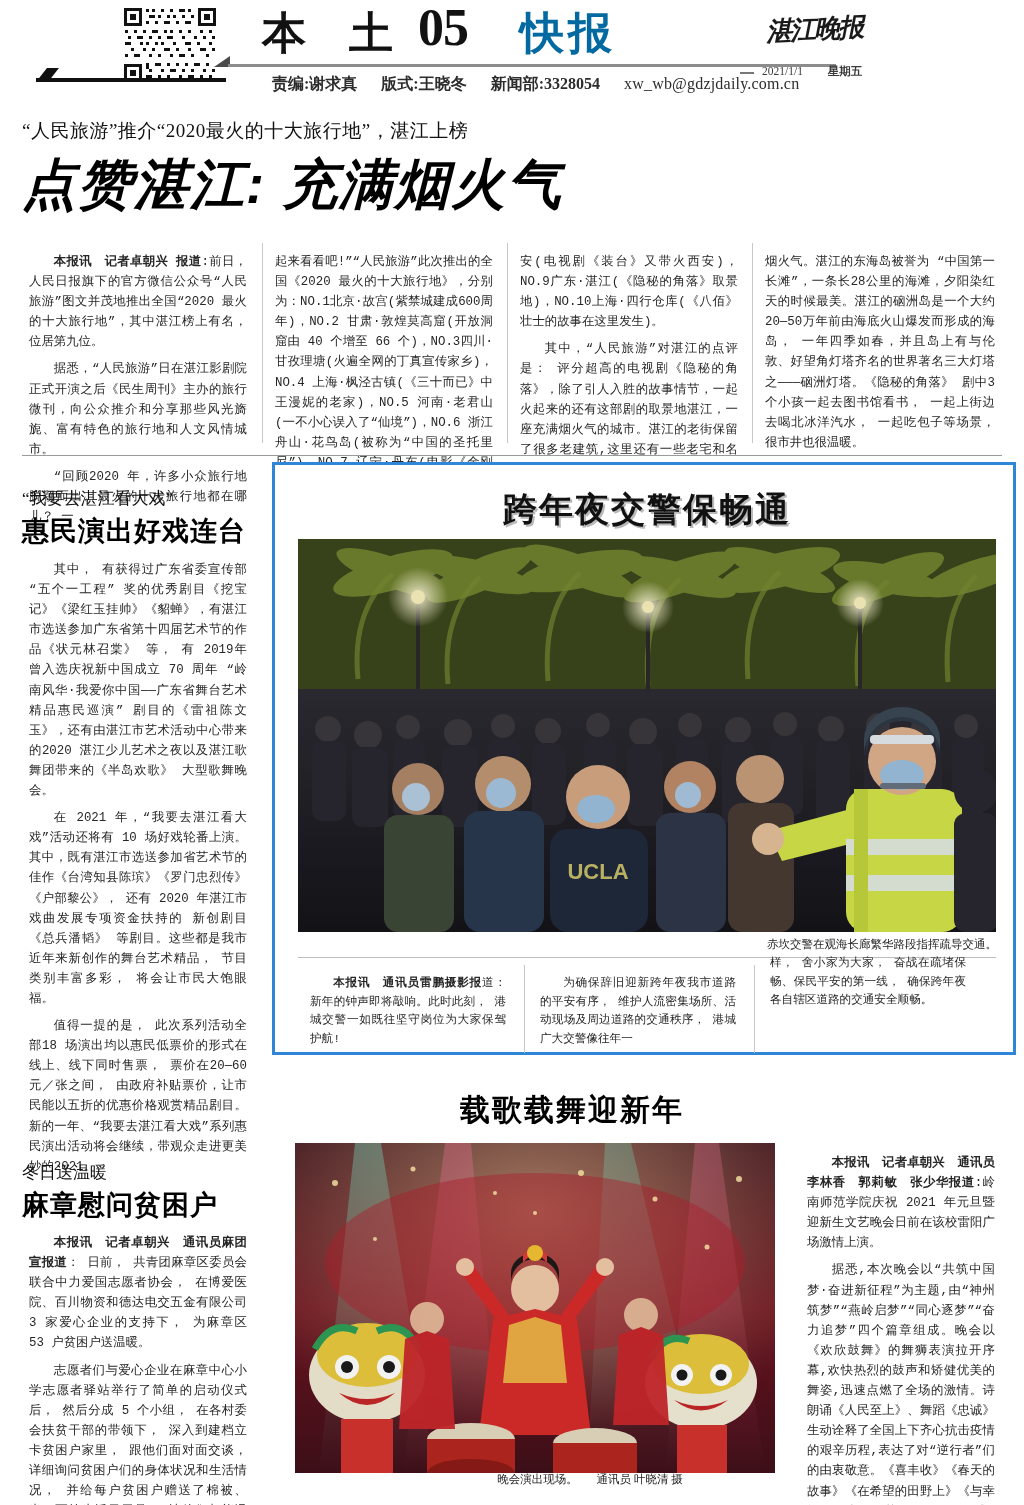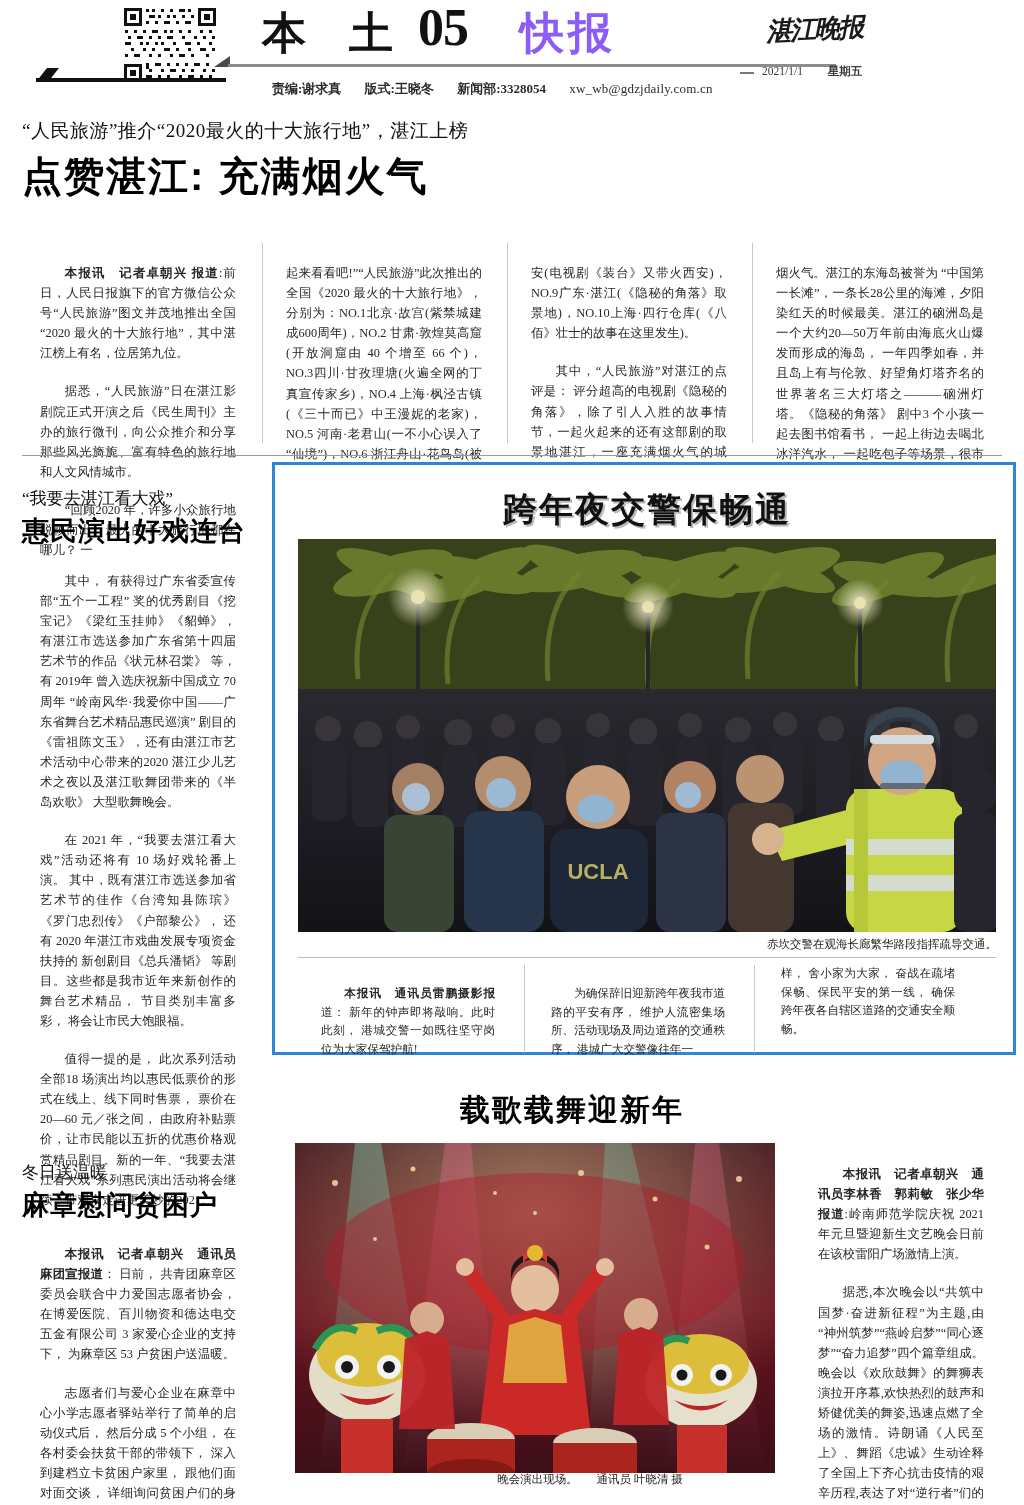--- a/index.html
+++ b/index.html
@@ -14,47 +14,47 @@
   .masthead{position:absolute;left:0;top:0;width:1024px;height:92px;}
   .qr{position:absolute;left:122px;top:6px;width:96px;height:78px;}
   .qr-stem{position:absolute;left:36px;top:78px;width:190px;height:4px;background:#111;}
   .qr-stem2{position:absolute;left:36px;top:68px;width:12px;height:14px;background:#111;
      transform:skewX(-38deg);transform-origin:bottom left;}
   .mh-title{position:absolute;left:262px;top:4px;font-family:"Liberation Serif",serif;
      font-size:44px;font-weight:700;letter-spacing:16px;color:#111;}
   .mh-num{position:absolute;left:418px;top:-2px;font-family:"Liberation Serif",serif;
      font-size:52px;font-weight:700;color:#111;letter-spacing:-1px;}
   .mh-title2{position:absolute;left:520px;top:4px;font-size:44px;font-weight:700;
-     letter-spacing:4px;color:#8b5cf6;}
+     letter-spacing:4px;color:#0369a1;}
   .mh-rule{position:absolute;left:228px;top:64px;width:608px;height:3px;background:#8c8c8c;}
   .mh-rule-tri{position:absolute;left:214px;top:56px;width:0;height:0;
      border-left:16px solid transparent;border-bottom:11px solid #4a4a4a;}
-  .mh-info{position:absolute;left:272px;top:80px;font-size:13px;color:#2c2c2c;
+  .mh-info{position:absolute;left:272px;top:74px;font-size:16px;color:#2c2c2c;
      font-weight:700;white-space:nowrap;}
   .mh-info span{margin-right:20px;}
   .mh-info .mail{font-family:"Liberation Serif",serif;font-weight:400;letter-spacing:.2px;}
   .logo{position:absolute;left:766px;top:12px;width:120px;height:38px;}
   .logo-text{font-family:"Liberation Serif",serif;font-size:26px;font-weight:700;
      font-style:italic;color:#1a1a1a;letter-spacing:-2px;transform:rotate(-3deg);
      display:inline-block;}
   .mh-dash{position:absolute;left:740px;top:72px;width:14px;height:2px;background:#777;}
   .mh-date{position:absolute;left:762px;top:64px;font-size:11.5px;color:#3a3a3a;}
   .mh-date .wd{margin-left:22px;font-weight:700;}
 
   
   .shoulder{position:absolute;left:22px;top:118px;width:740px;font-size:19px;
      font-weight:500;color:#111;letter-spacing:.5px;white-space:nowrap;}
-  .main-head{position:absolute;left:22px;top:155px;width:760px;font-size:40px;
+  .main-head{position:absolute;left:22px;top:155px;width:760px;font-size:54px;
      font-weight:700;color:#000;letter-spacing:2px;line-height:1.08;white-space:nowrap;
-     font-family:"Liberation Sans","DejaVu Sans",sans-serif;}
+     font-family:"Liberation Sans","DejaVu Sans",sans-serif;font-style:italic;}
 
   
   .col{position:absolute;font-size:12.4px;line-height:1.62;color:#262626;
        text-align:justify;text-justify:inter-ideograph;}
-  .col p{margin:18px;text-indent:2em;}
+  .col p{margin:7px;text-indent:2em;font-family:Liberation Mono, monospace;}
   .lead{font-weight:700;}
   .rule-v{position:absolute;width:1px;background:#c9c9c9;}
   .rule-h{position:absolute;height:1px;background:#9a9a9a;}
 
   
   .a2-shoulder{position:absolute;left:22px;top:487px;font-size:17px;color:#111;font-weight:500;}
   .a2-head{position:absolute;left:22px;top:513px;font-size:27px;font-weight:700;color:#000;
      letter-spacing:1px;font-family:"Liberation Sans","DejaVu Sans",sans-serif;}
 
   

